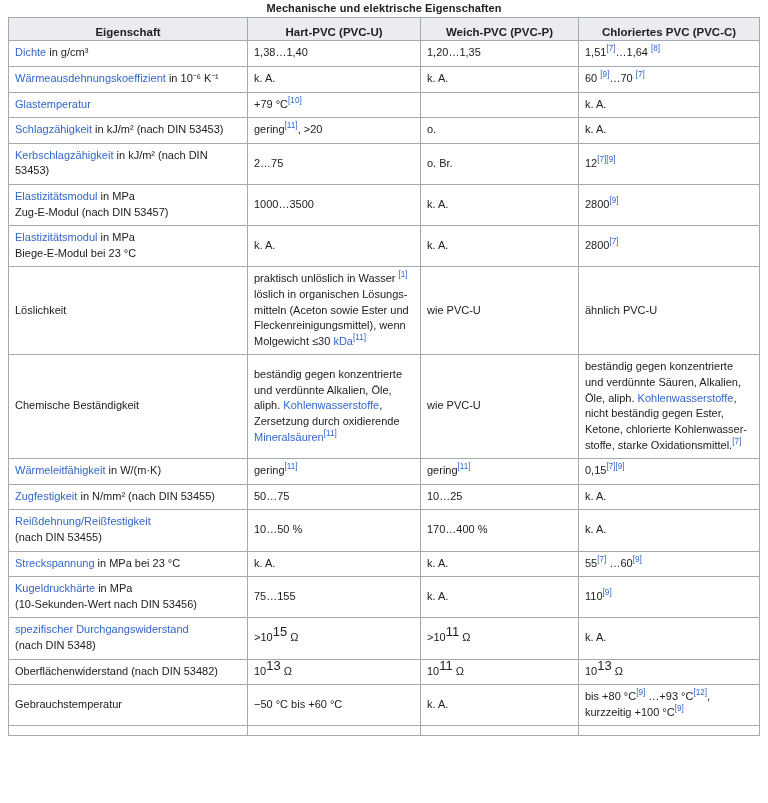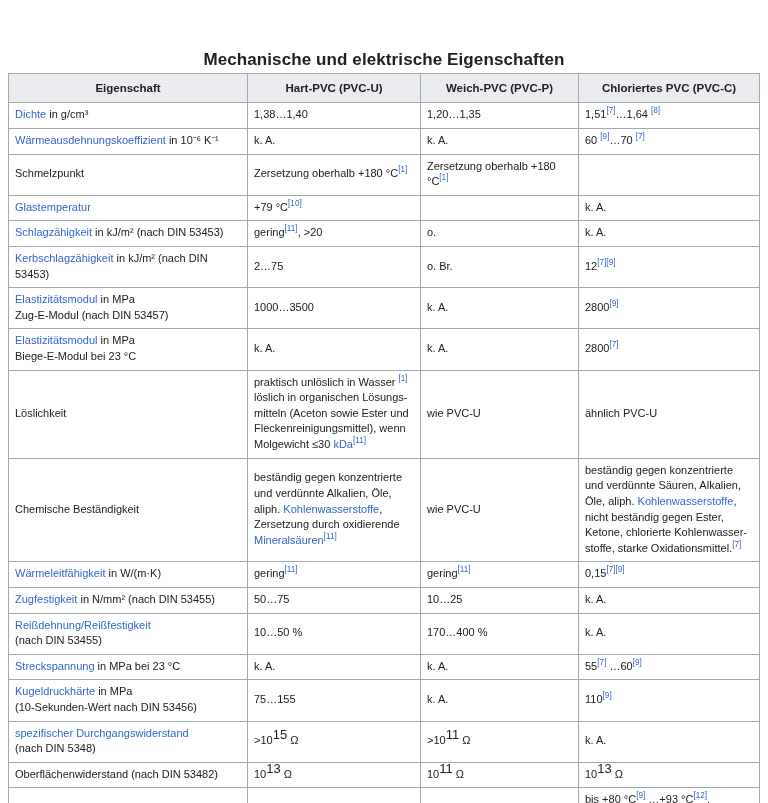--- a/index.html
+++ b/index.html
@@ -16,26 +16,25 @@
   }
   .page {
     width: 768px;
     height: 803px;
     position: relative;
     background: #ffffff;
     box-sizing: border-box;
   }
   .caption {
     text-align: center;
-    font-size: 17px;
+    font-size: 11px;
     font-weight: bold;
     color: #202122;
     padding: 2px 0 3px 0;
     letter-spacing: 0.1px;
-    margin-top: 48px;
   }
   table.wikitable {
     border-collapse: collapse;
     width: 751px;
     margin: 0 0 0 8px;
     background: #ffffff;
     table-layout: fixed;
   }
   table.wikitable th,
   table.wikitable td {
@@ -46,21 +45,21 @@
     vertical-align: middle;
     text-align: left;
     word-wrap: break-word;
   }
   table.wikitable th {
     background: #eaecf0;
     text-align: center;
     font-weight: bold;
     font-size: 11.5px;
     padding-top: 6px;
-    padding-bottom: 6px;
+    padding-bottom: 0;
     color: #202122;
   }
   col.c0 { width: 239px; }
   col.c1 { width: 173px; }
   col.c2 { width: 158px; }
   col.c3 { width: 181px; }
 
   a, .lnk {
     color: #3366cc;
     text-decoration: none;
@@ -111,26 +110,20 @@
         <td><span>1,51</span><sup class="ref">[7]</sup><span>…1,64 </span><sup class="ref">[8]</sup></td>
       </tr>
 
       <tr>
         <td><span class="lnk">Wärmeausdehnungskoeffizient</span><span> in 10⁻⁶ K⁻¹</span></td>
         <td>k. A.</td>
         <td>k. A.</td>
         <td><span>60 </span><sup class="ref">[9]</sup><span>…70 </span><sup class="ref">[7]</sup></td>
       </tr>
 
-      <tr>
-        <td>Schmelzpunkt</td>
-        <td><span>Zersetzung oberhalb +180 °C</span><sup class="ref">[1]</sup></td>
-        <td><span>Zersetzung oberhalb +180 °C</span><sup class="ref">[1]</sup></td>
-        <td></td>
-      </tr>
 
       <tr>
         <td><span class="lnk">Glastemperatur</span><span></span></td>
         <td><span>+79 °C</span><sup class="ref">[10]</sup></td>
         <td></td>
         <td>k. A.</td>
       </tr>
 
       <tr>
         <td><span class="lnk">Schlagzähigkeit</span><span> in kJ/m² (nach DIN 53453)</span></td>

